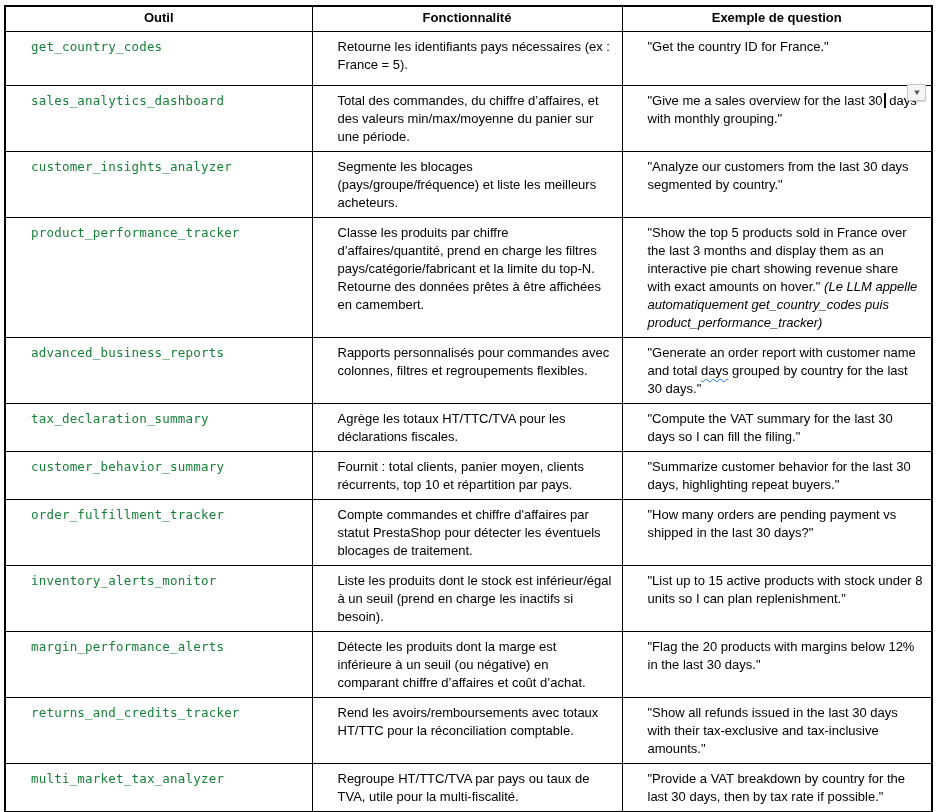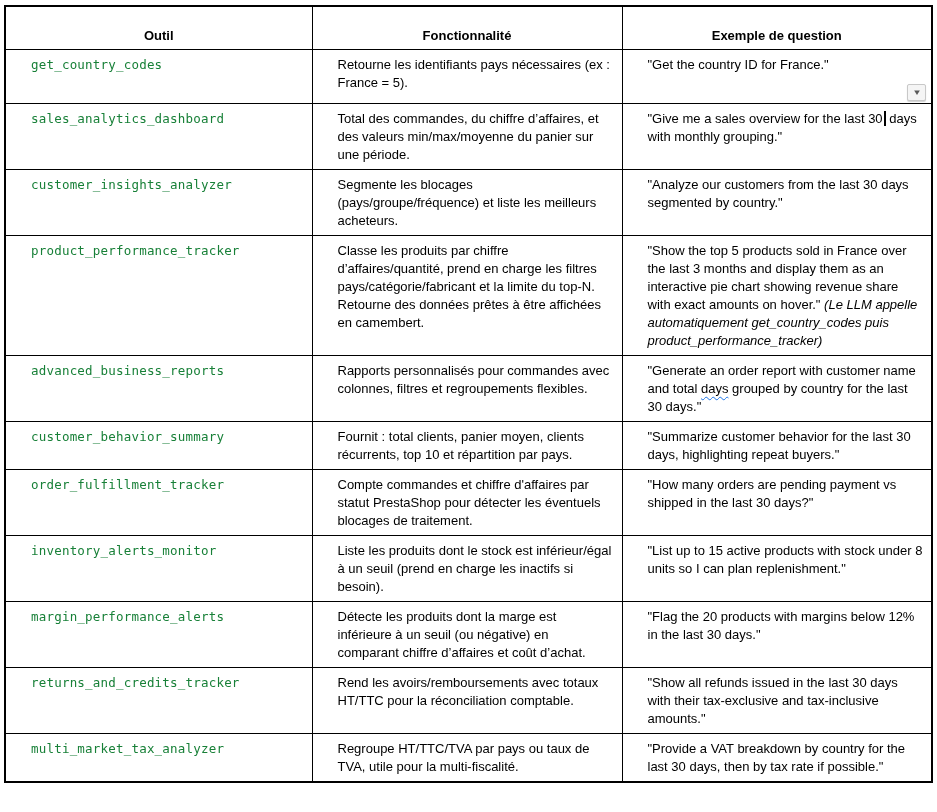--- a/index.html
+++ b/index.html
@@ -20,21 +20,21 @@
     border: 2px solid #000;
   }
   table.tools th, table.tools td {
     border: 1px solid #000;
     vertical-align: top;
   }
   table.tools th {
     font-size: 13px;
     font-weight: bold;
     text-align: center;
-    padding: 21px 4px 6px 4px;
+    padding: 3px 4px 6px 4px;
   }
   table.tools td {
     font-size: 13px;
     line-height: 18px;
     padding: 6px 8px 5px 25px;
   }
   tbody tr:first-child td { height: 54px; }
 
   .tool-name {
     font-family: "DejaVu Sans Mono", "Liberation Mono", monospace;
@@ -120,20 +120,25 @@
       <td><span class="func-text">Classe les produits par chiffre d’affaires/quantité, prend en charge les filtres pays/catégorie/fabricant et la limite du top-N. Retourne des données prêtes à être affichées en camembert.</span></td>
       <td><span class="example-text"><span class="seg-text">"Show the top 5 products sold in France over the last 3 months and display them as an interactive pie chart showing revenue share with exact amounts on hover." </span><span class="seg-italic">(Le LLM appelle automatiquement get_country_codes puis product_performance_tracker)</span></span></td>
     </tr>
 
     <tr>
       <td><span class="tool-name">advanced_business_reports</span></td>
       <td><span class="func-text">Rapports personnalisés pour commandes avec colonnes, filtres et regroupements flexibles.</span></td>
       <td><span class="example-text"><span class="seg-text">"Generate an order report with customer name and total </span><span class="seg-misspell">days</span><span class="seg-text"> grouped by country for the last 30 days."</span></span></td>
     </tr>
 
+    <tr>
+      <td><span class="tool-name">tax_declaration_summary</span></td>
+      <td><span class="func-text">Agrège les totaux HT/TTC/TVA pour les déclarations fiscales.</span></td>
+      <td><span class="example-text"><span class="seg-text">"Compute the VAT summary for the last 30 days so I can fill the filing."</span></span></td>
+    </tr>
 
     <tr>
       <td><span class="tool-name">customer_behavior_summary</span></td>
       <td><span class="func-text">Fournit : total clients, panier moyen, clients récurrents, top 10 et répartition par pays.</span></td>
       <td><span class="example-text"><span class="seg-text">"Summarize customer behavior for the last 30 days, highlighting repeat buyers."</span></span></td>
     </tr>
 
     <tr>
       <td><span class="tool-name">order_fulfillment_tracker</span></td>
       <td><span class="func-text">Compte commandes et chiffre d'affaires par statut PrestaShop pour détecter les éventuels blocages de traitement.</span></td>

